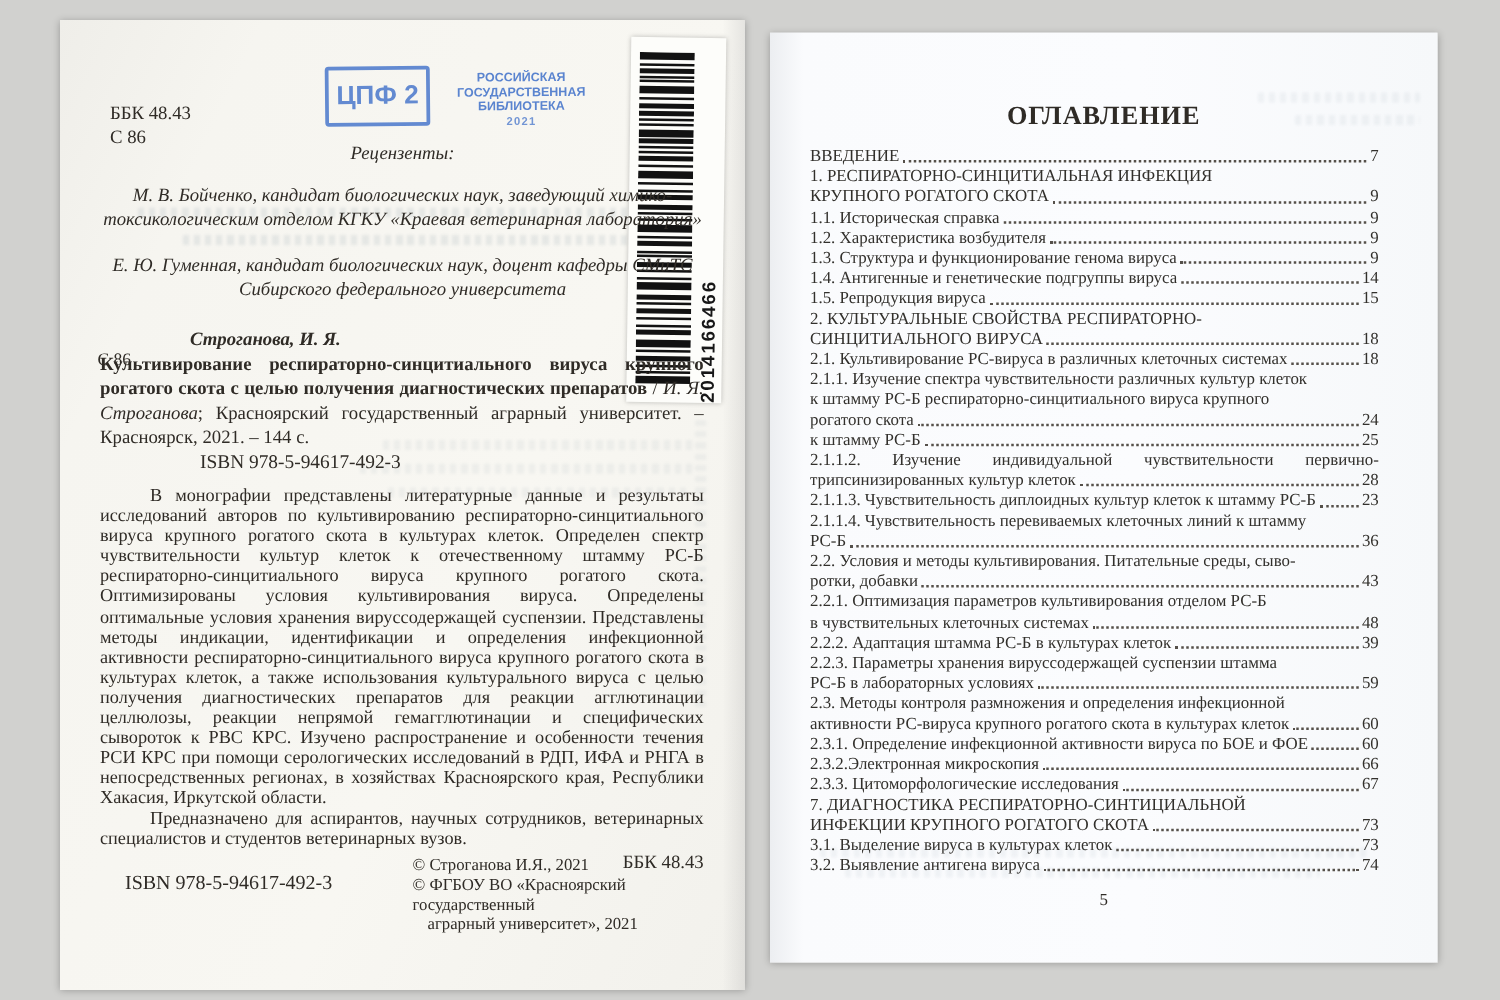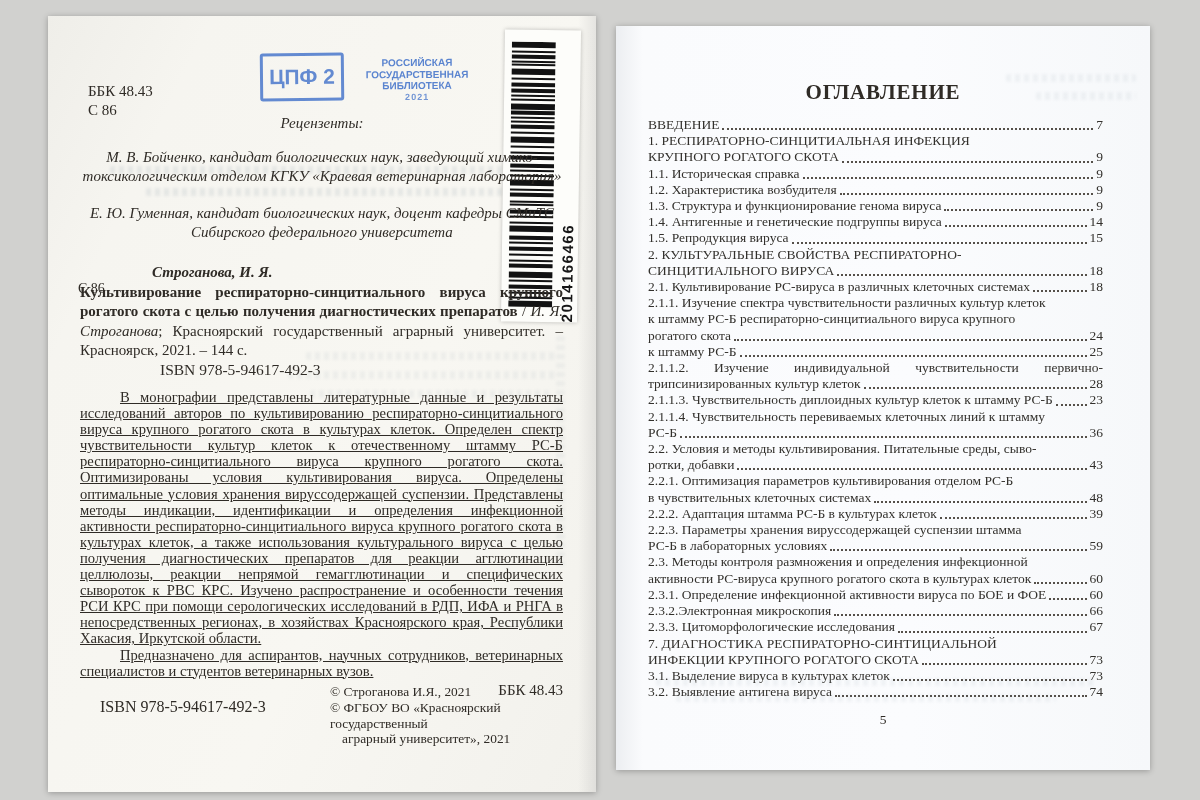--- a/index.html
+++ b/index.html
@@ -52,21 +52,21 @@
   .reviewers .rev{margin-bottom:17px;}
   .biblio{position:absolute;left:0;top:247px;width:100%;box-sizing:border-box;}
   .biblio .code{position:absolute;left:30px;top:18px;font-size:14px;font-style:normal;}
   .biblio p{margin:0;padding:0 33px 0 32px;text-indent:46px;text-align:justify;
     font-size:15px;line-height:19.5px;}
   .biblio .author{font-weight:bold;font-style:italic;margin-left:26px;}
   .biblio b{font-weight:bold;}
   .isbn-mid{position:absolute;left:112px;top:345px;font-size:15.5px;}
   .abstract{position:absolute;left:0;top:373px;width:100%;box-sizing:border-box;
     padding:0 33px 0 32px;font-size:14.6px;line-height:16.1px;text-align:justify;}
-  .abstract p{margin:0;text-indent:40px;text-decoration:underline;}
+  .abstract p{margin:0;text-indent:40px;}
   .bbk-bottom{text-align:right;margin-top:3px;font-size:15px;}
   .bottom-row{position:absolute;left:0;top:666px;width:100%;}
   .isbn-bottom{position:absolute;left:52px;top:16px;font-size:16px;}
   .copyright{position:absolute;left:282px;top:2px;font-size:13.4px;line-height:15.8px;}
   .copyright .cont{padding-left:12px;}
   
   .page-right{
     left:616px;top:26px;width:534px;height:744px;
     background:linear-gradient(90deg,#eceef1 0%,var(--page-bg-right,#fafbfd) 5%,#fbfcfe 55%,#f6f8fa 100%);
   }

